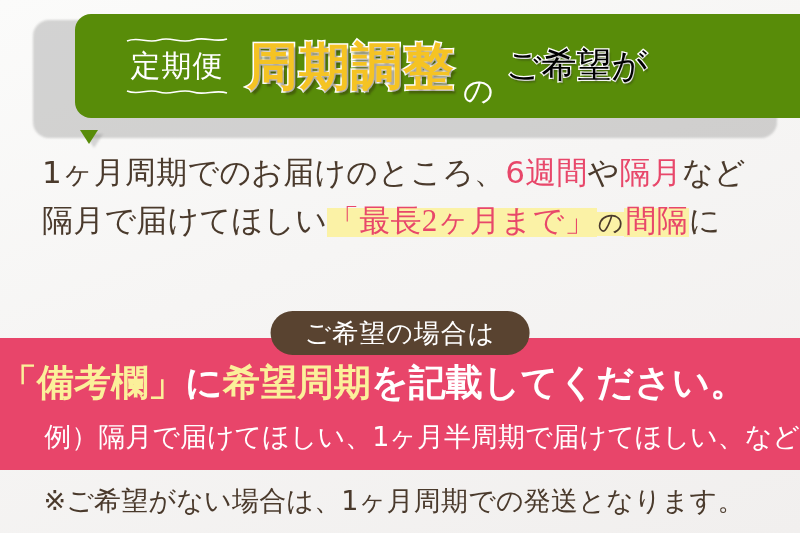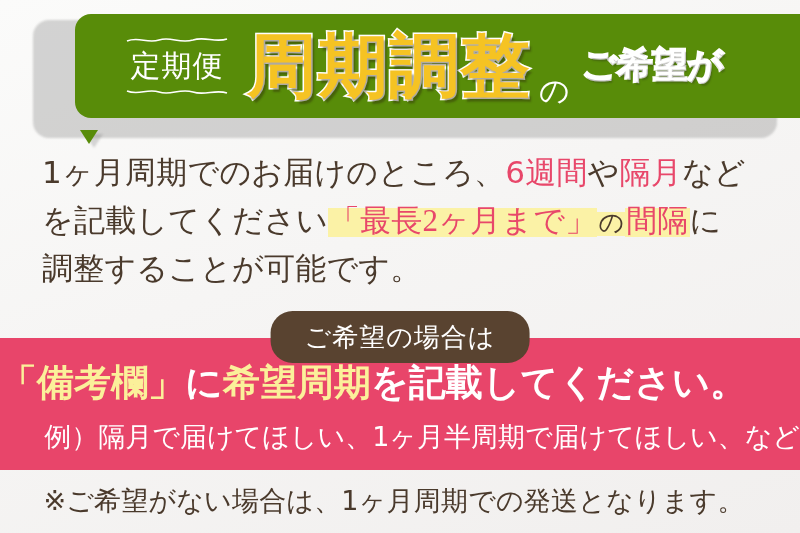--- a/index.html
+++ b/index.html
@@ -103,21 +103,21 @@
     line-height: 1.25;
     letter-spacing: 1px;
     font-weight: 500;
     white-space: nowrap;
     padding: 3px 0;
   }
 
   
   .main-title {
     margin-left: 14px;
-    font-size: 70px;
+    font-size: 51px;
     line-height: 1;
     font-weight: 700;
     letter-spacing: 1px;
     color: #f5c323;
     white-space: nowrap;
     -webkit-text-stroke: 3px #ffffff;
     paint-order: stroke fill;
     text-shadow: 3px 4px 2px rgba(40,30,10,0.38);
     flex: none;
   }
@@ -136,22 +136,22 @@
   .kibou-block {
     margin-left: 12px;
     display: flex;
     flex-direction: column;
     justify-content: center;
     flex: none;
   }
   .kibou-line {
     font-size: 35px;
     line-height: 1.12;
-    font-weight: 700;
-    color: #ffffff;
+    font-weight: 400;
+    color: #000000;
     white-space: nowrap;
     -webkit-text-stroke: 2.5px #ffffff;
     paint-order: stroke fill;
     text-shadow: 2px 3px 1.5px rgba(40,40,30,0.30);
   }
 
   
   .body-text {
     position: absolute;
     left: 42px;
@@ -177,21 +177,21 @@
     padding: 0 1px;
   }
   .small-no { font-size: 25px; }
 
   
   .pill {
     position: absolute;
     left: 50%;
     transform: translateX(-50%);
     top: 311px;
-    height: 52px;
+    height: 44px;
     padding: 0 34px;
     border-radius: 22px;
     background: #594330;
     color: #ffffff;
     font-size: 26px;
     font-weight: 500;
     letter-spacing: 1px;
     display: flex;
     align-items: center;
     justify-content: center;
@@ -279,22 +279,21 @@
         <div class="kibou-line">ご希望が</div>
       </div>
 
     </div>
     <div class="bubble-tail-shadow"></div>
     <div class="bubble-tail"></div>
   </div>
 
   <div class="body-text">
     <span class="body-line"><span>1ヶ月周期でのお届けのところ、</span><span class="pink-em">6週間</span><span>や</span><span class="pink-em">隔月</span><span>など</span></span>
-    <span class="body-line"><span>を記載してください</span><span class="hl">「最長2ヶ月まで」</span><span class="hl-plain small-no">の</span><span class="hl">間隔</span><span>に</span></span>
-    <span class="body-line">調整することが可能です。</span>
+    <span class="body-line"><span>隔月で届けてほしい</span><span class="hl">「最長2ヶ月まで」</span><span class="hl-plain small-no">の</span><span class="hl">間隔</span><span>に</span></span>
   </div>
 
   <div class="pink-band"></div>
 
   <div class="pill">ご希望の場合は</div>
 
   <div class="pink-headline"><span class="cream">「備考欄」</span><span>に</span><span class="cream">希望周期</span><span>を記載してください。</span></div>
 
   <div class="pink-example">例）隔月で届けてほしい、1ヶ月半周期で届けてほしい、など</div>
 

